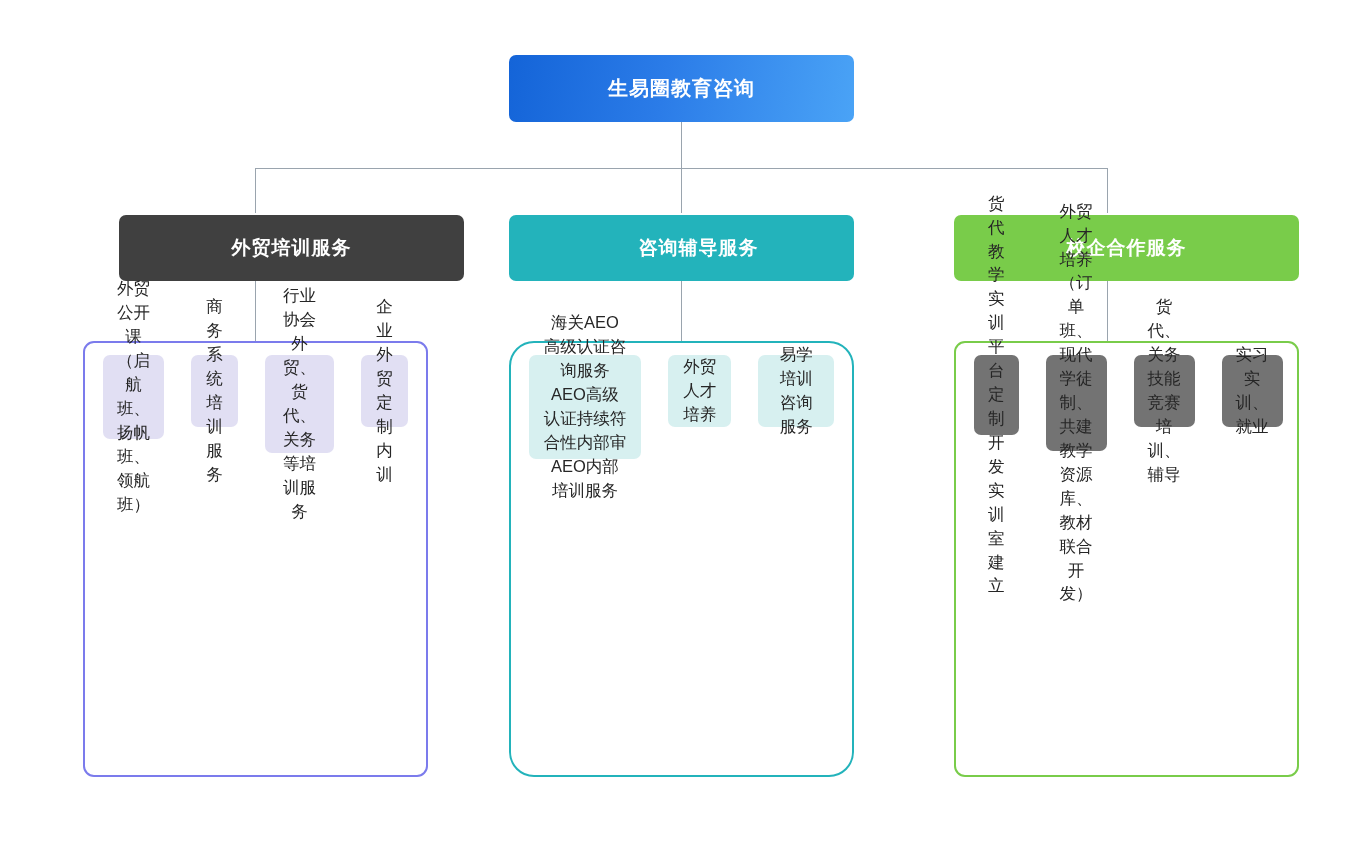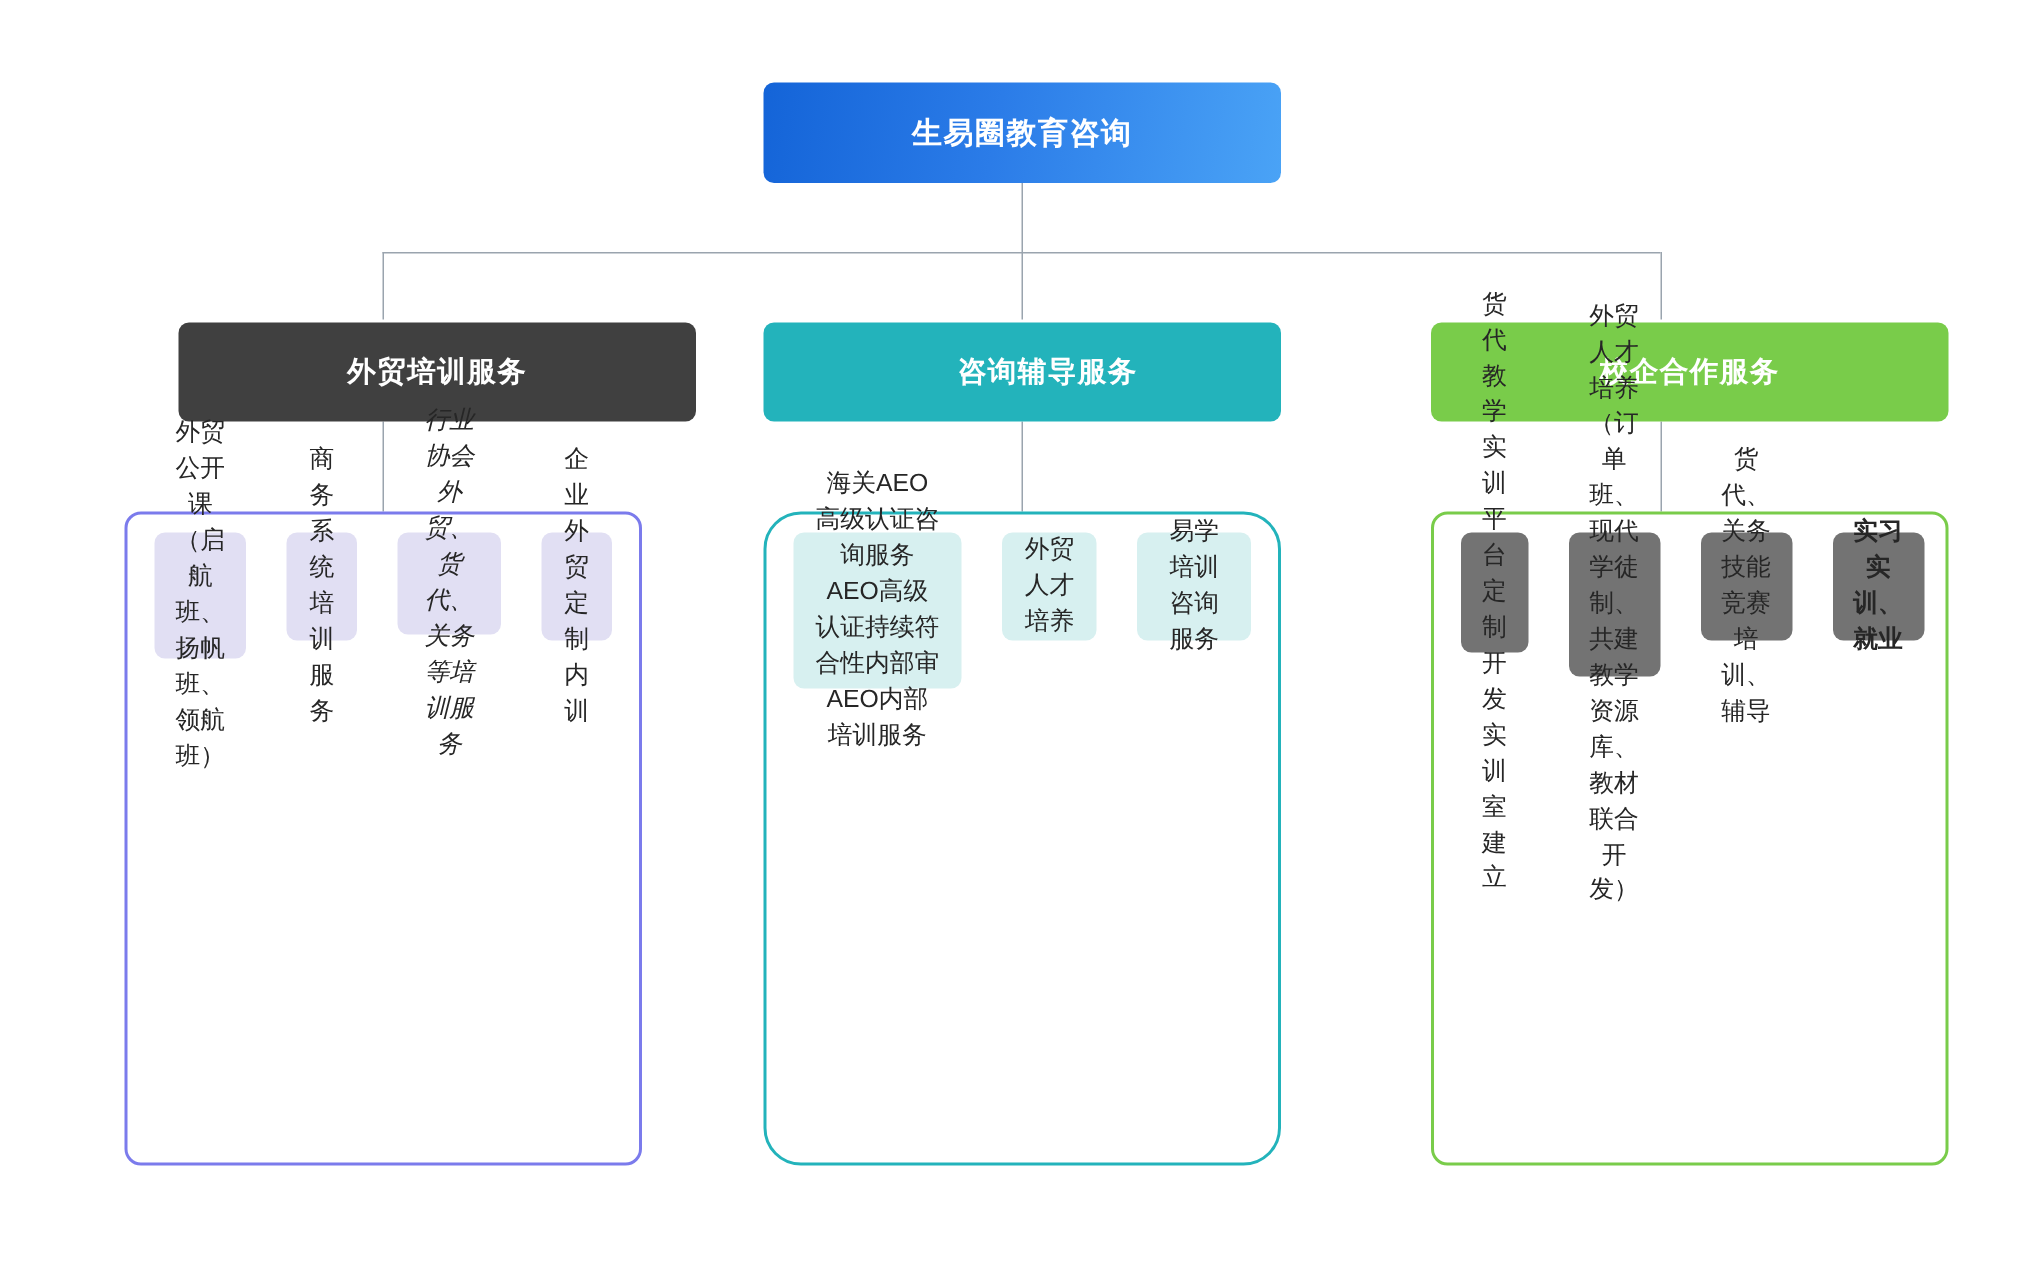--- a/index.html
+++ b/index.html
@@ -118,34 +118,34 @@
   }
 
   .branch-1 .leaf { background: #e1dff3; }
   .branch-2 .leaf { background: #d7f0f0; }
   .branch-3 .leaf { background: #737373; }
 
   
   .branch-1 .leaf { margin-bottom: 17px; }
   .branch-1 .leaf:nth-child(1) { height: 84px; }
   .branch-1 .leaf:nth-child(2) { height: 72px; }
-  .branch-1 .leaf:nth-child(3) { height: 68px; font-style: italic; }
+  .branch-1 .leaf:nth-child(3) { height: 98px; }
   .branch-1 .leaf:nth-child(4) { height: 72px; margin-bottom: 0; }
 
   .branch-2 .leaf { margin-bottom: 18px; }
   .branch-2 .leaf:nth-child(1) { height: 104px; }
   .branch-2 .leaf:nth-child(2) { height: 72px; }
   .branch-2 .leaf:nth-child(3) { height: 72px; }
   .branch-2 .leaf:nth-child(4) { height: 72px; margin-bottom: 0; }
 
   .branch-3 .leaf { margin-bottom: 16px; }
   .branch-3 .leaf:nth-child(1) { height: 80px; }
   .branch-3 .leaf:nth-child(2) { height: 96px; }
   .branch-3 .leaf:nth-child(3) { height: 72px; }
-  .branch-3 .leaf:nth-child(4) { height: 72px; margin-bottom: 0; font-weight: bold; }
+  .branch-3 .leaf:nth-child(4) { height: 72px; margin-bottom: 0; }
 </style>
 </head>
 <body>
 
 <div class="org-chart">
 
   <div class="root-node">生易圈教育咨询</div>
 
   <div class="conn conn-v stem-root"></div>
   <div class="conn conn-h bus"></div>

